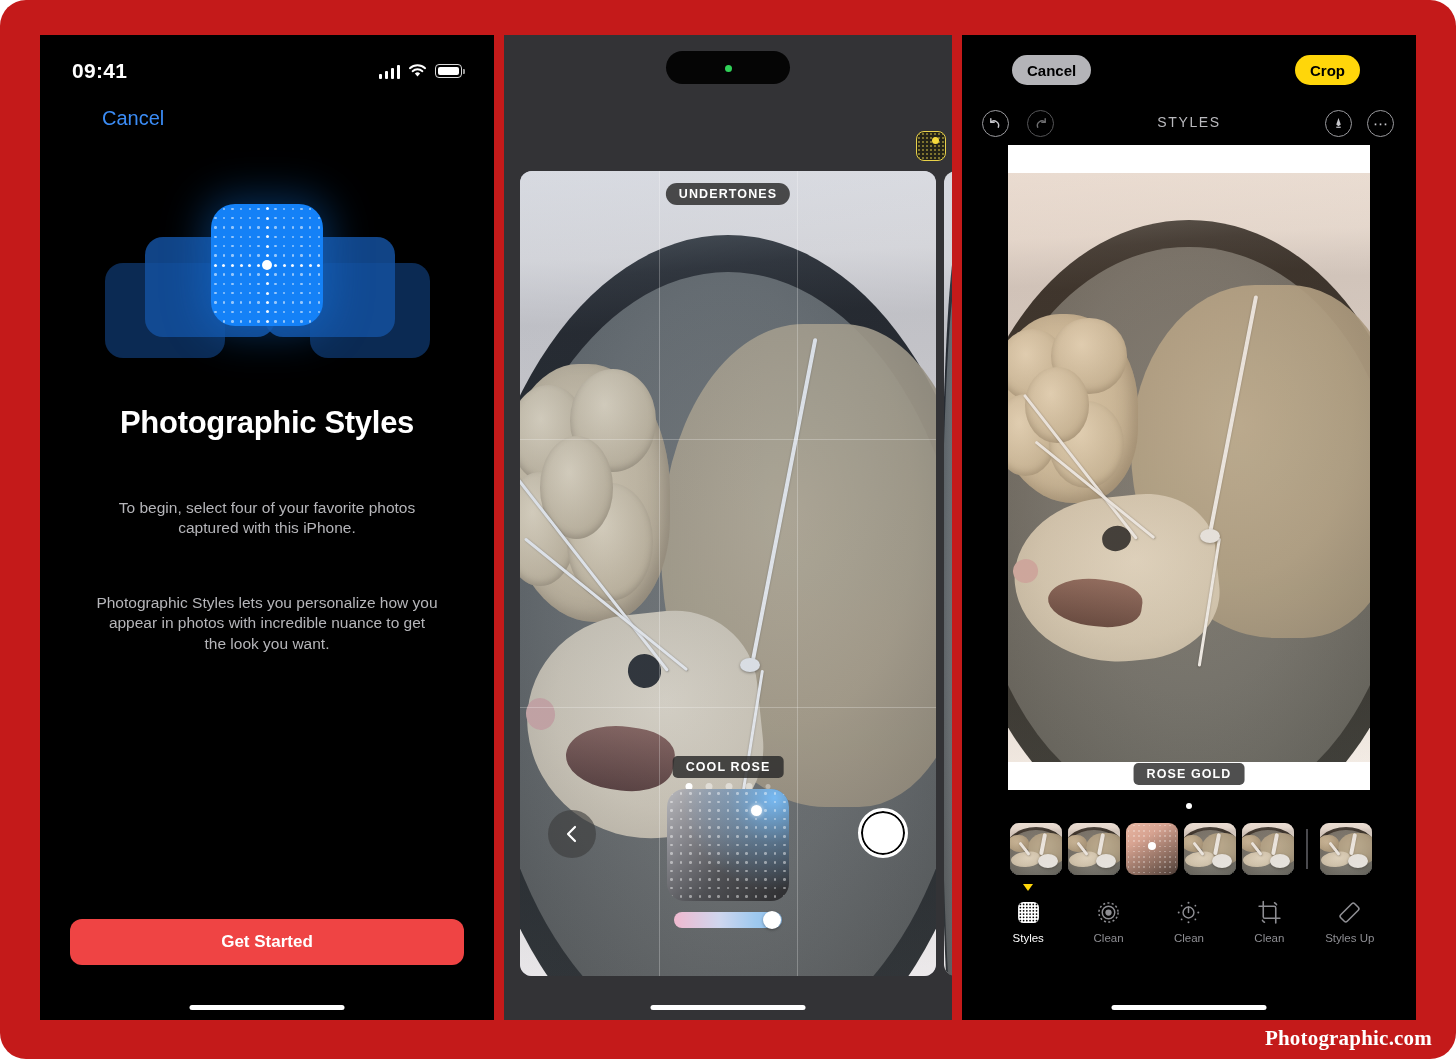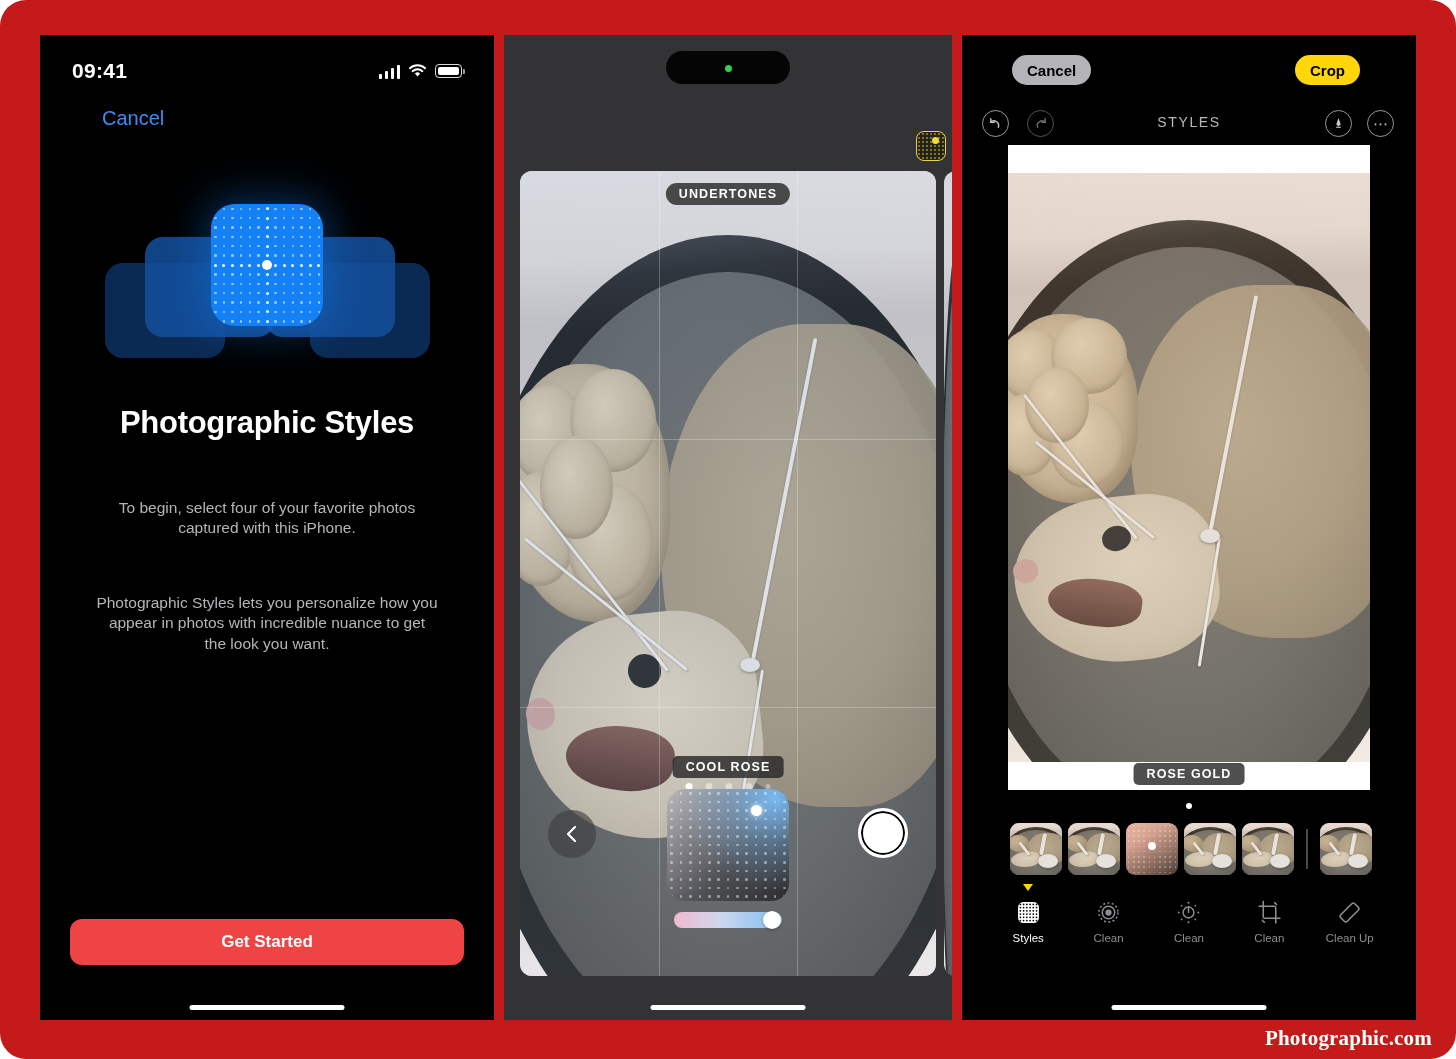--- a/index.html
+++ b/index.html
@@ -1136,18 +1136,18 @@
             </svg>
           </span>
           <span class="tab-label">Clean</span>
         </button>
         <button class="tab">
           <span class="tab-ic">
             <svg viewBox="0 0 24 24" fill="none" stroke="#8e8e93" stroke-width="1.5" stroke-linejoin="round">
               <path d="M14.2 3.6 3.6 14.2a2 2 0 0 0 0 2.8l3.4 3.4a2 2 0 0 0 2.8 0L20.4 9.8a2 2 0 0 0 0-2.8L17 3.6a2 2 0 0 0-2.8 0Z"></path>
             </svg>
           </span>
-          <span class="tab-label">Clean Up</span>
+          <span class="tab-label">Styles Up</span>
         </button>
       </div>
     <div class="home-indicator"></div>
   </div>
 </div>
 
 </body></html>

